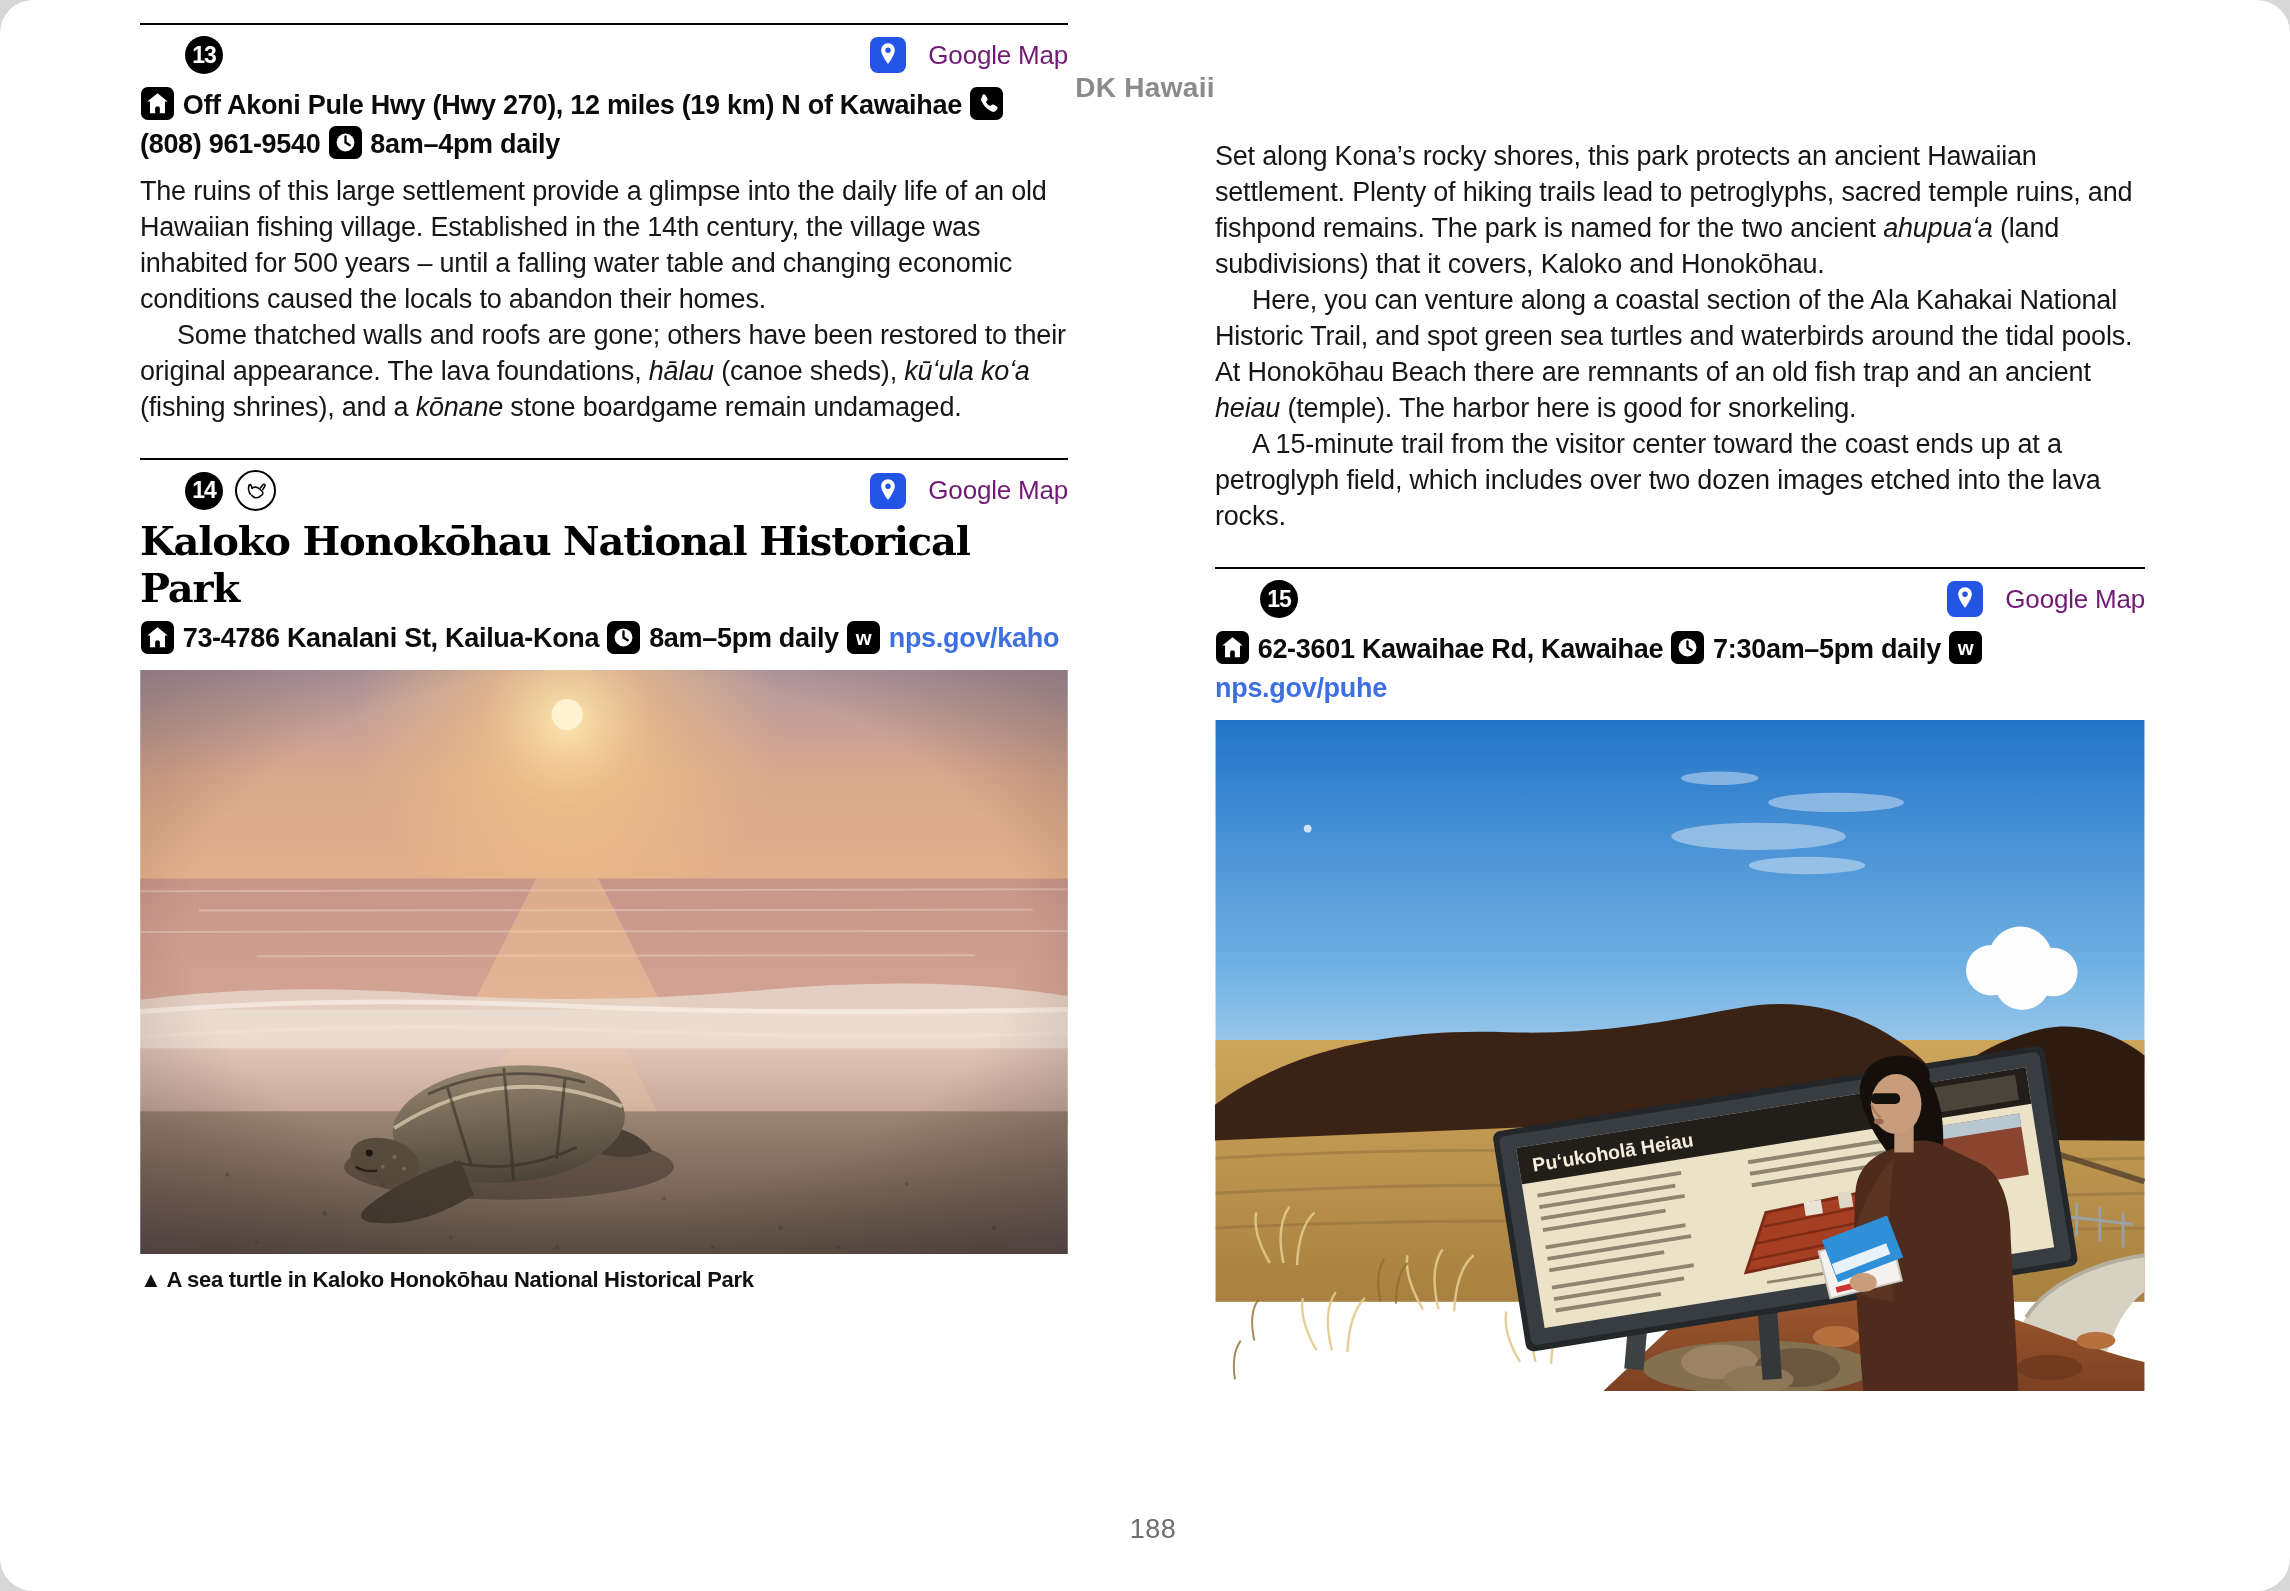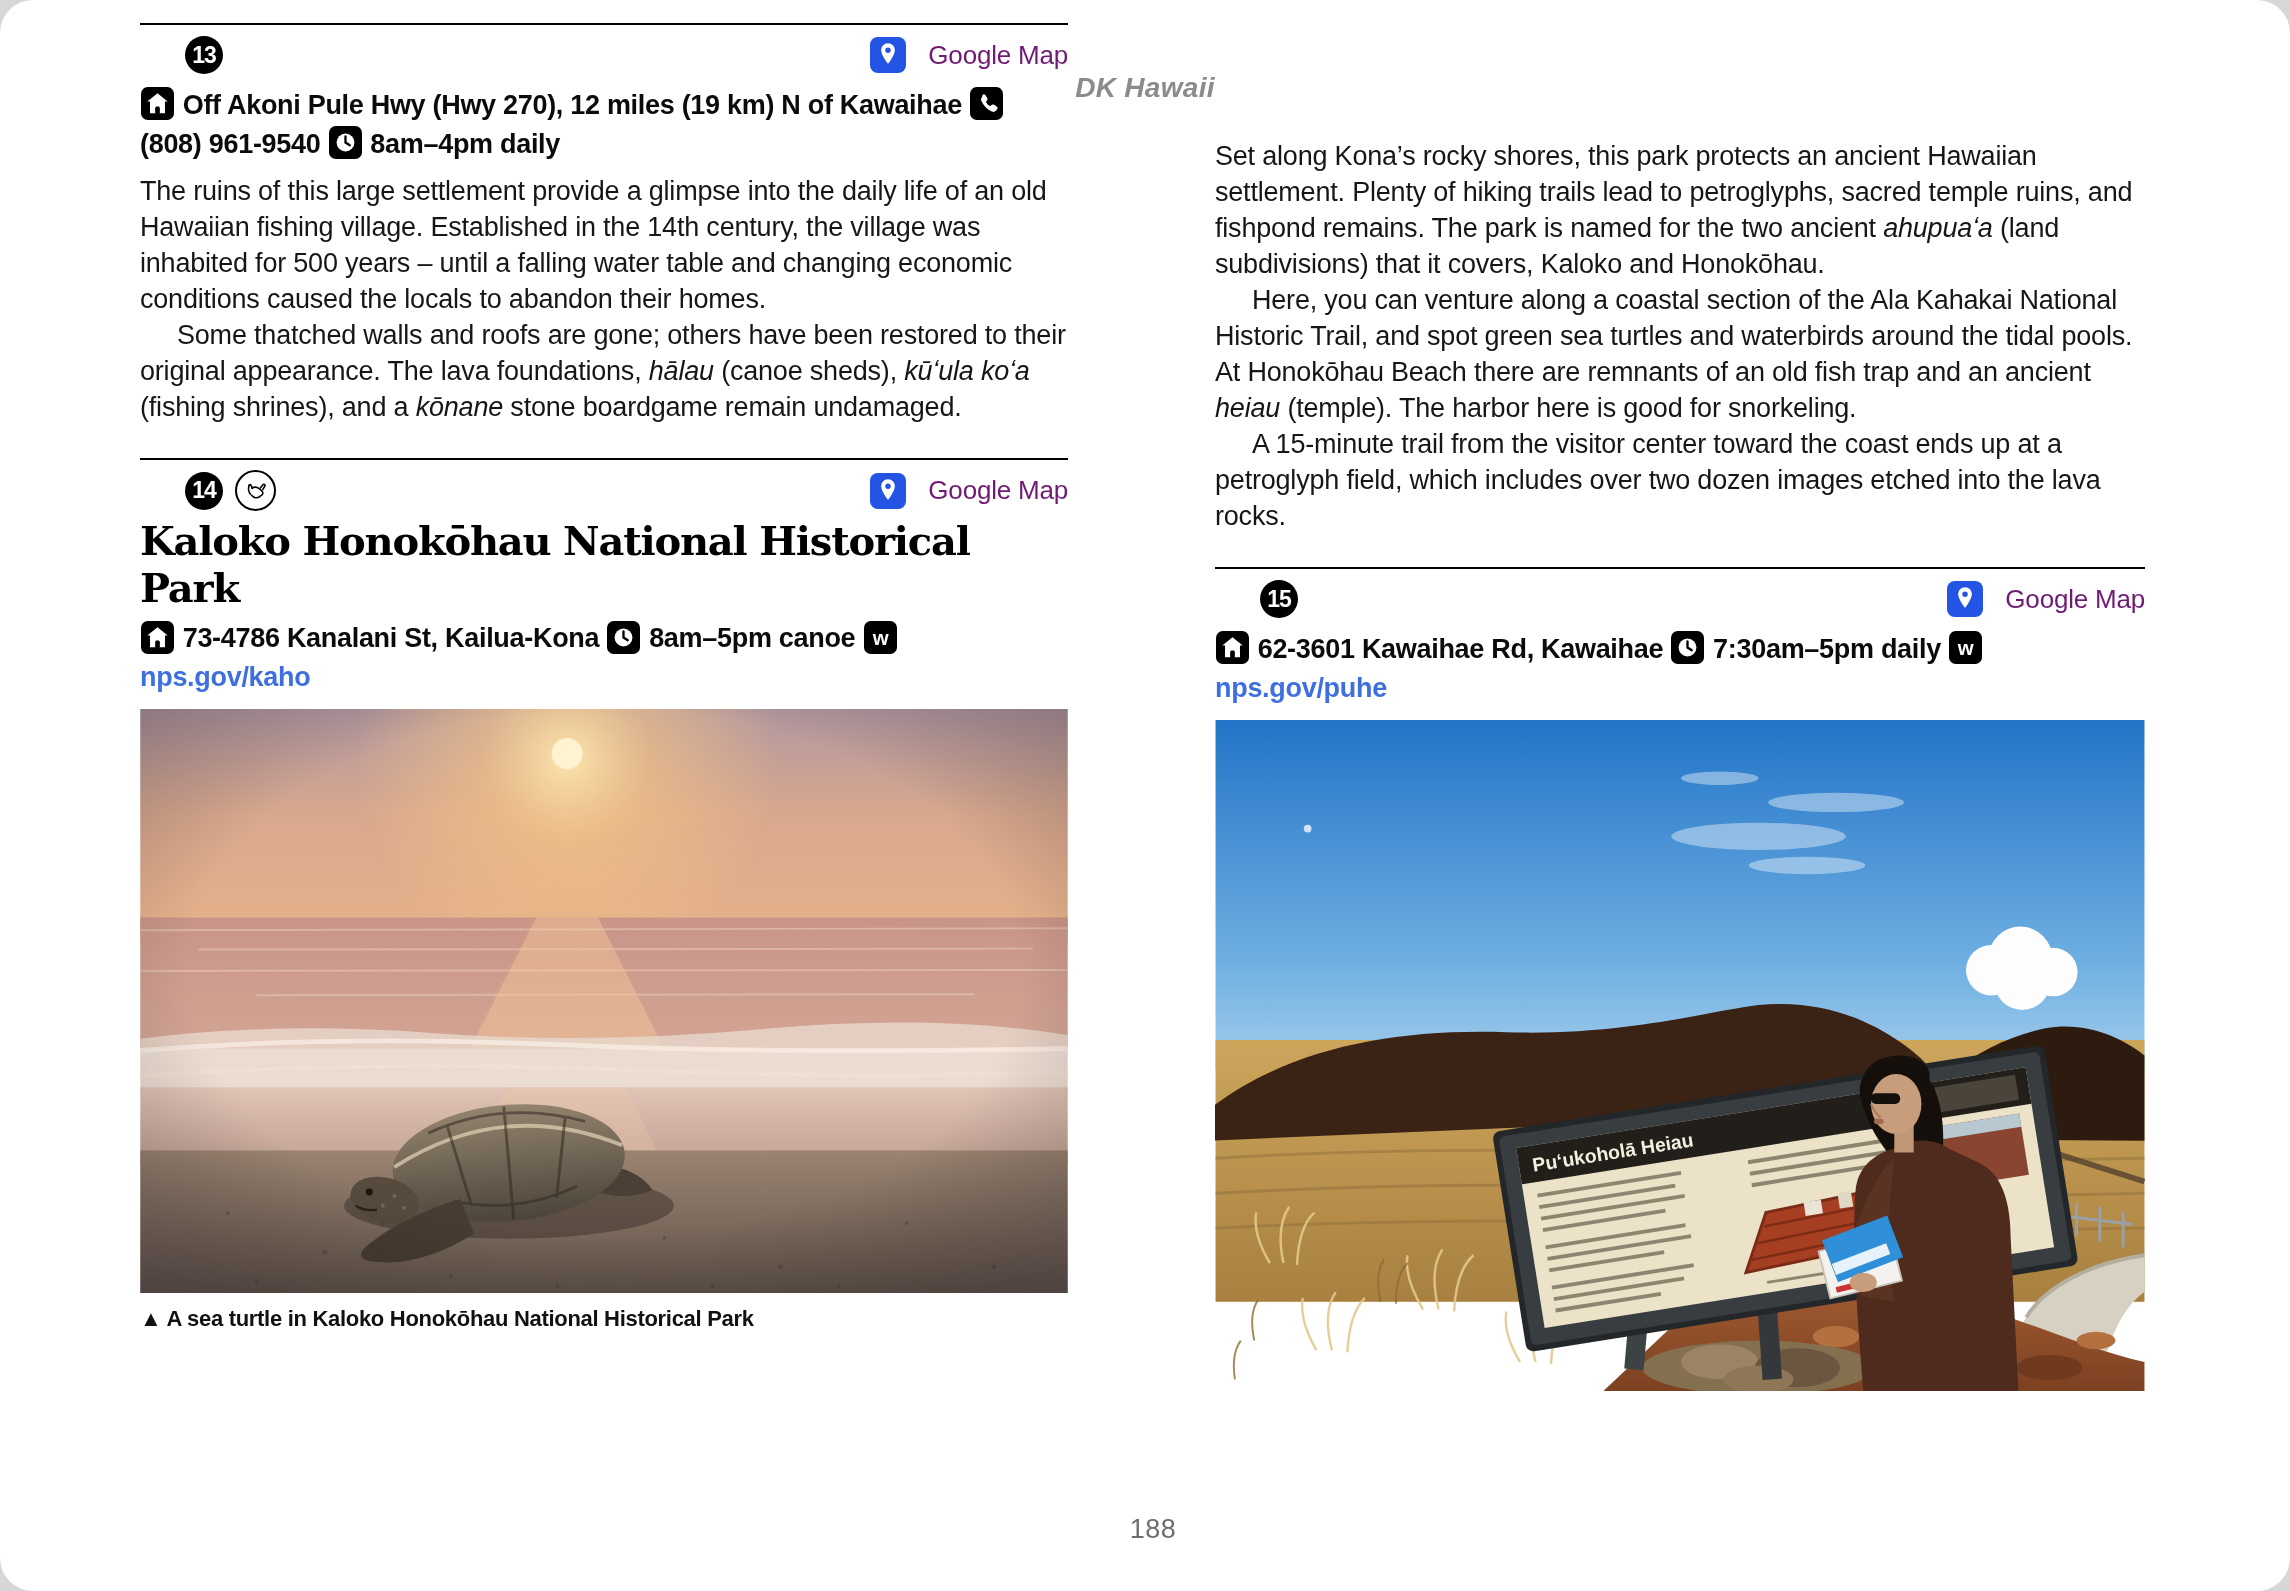--- a/index.html
+++ b/index.html
@@ -1,20 +1,20 @@
 <!DOCTYPE html>
 <html><head>
 <meta charset="utf-8">
 <style>
   html,body{margin:0;padding:0;}
   body{width:2290px;height:1591px;background:#d7d7d7;font-family:"Liberation Sans",sans-serif;}
   .stage{position:relative;width:2290px;height:1591px;overflow:hidden;}
   .sheet{position:absolute;inset:0;background:#ffffff;border-radius:33px;}
   .book-header{position:absolute;top:72px;left:0;width:100%;text-align:center;
-    font-size:28px;font-weight:bold;color:#8b8b8b;letter-spacing:0.3px;font-style:italic;}
+    font-size:28px;font-weight:bold;color:#8b8b8b;letter-spacing:0.3px;}
   .col{position:absolute;top:0;}
   .col-left{left:140px;width:928px;}
   .col-right{left:1215px;width:930px;}
   .body-text{font-size:27px;line-height:36px;color:#161616;letter-spacing:-0.2px;margin:0;}
   .body-text i{font-style:italic;}
   .indent{text-indent:37px;}
   .rule{border:none;border-top:2.9px solid #000;margin:0;}
   .entry-head{display:flex;justify-content:space-between;align-items:center;height:45px;}
   .head-left{display:flex;align-items:center;gap:11.6px;}
   .badge{width:38px;height:38px;border-radius:50%;background:#000;color:#fff;
@@ -135,21 +135,21 @@
             <path d="M17 6.5 6.5 15h2.8v12h6v-7h3.4v7h6V15h2.8z" fill="#fff"></path>
             <rect x="14.6" y="21" width="4.8" height="6" fill="#000"></rect>
           </svg>
       </span><span>73-4786 Kanalani St, Kailua-Kona</span>
       <span class="chip">
         <svg width="33" height="33" viewBox="0 0 34 34">
             <rect width="34" height="34" rx="7" fill="#000"></rect>
             <circle cx="17" cy="17" r="9.2" fill="#fff"></circle>
             <path d="M17 10.8V17l4.4 2.8" stroke="#000" stroke-width="2.4" fill="none" stroke-linecap="round"></path>
           </svg>
-      </span><span>8am–5pm canoe</span>
+      </span><span>8am–5pm daily</span>
       <span class="chip">
         <svg width="33" height="33" viewBox="0 0 34 34" style="font-size:28px">
             <rect width="34" height="34" rx="7" fill="#000"></rect>
             <text x="17" y="24.5" text-anchor="middle" font-family="Liberation Sans, sans-serif" font-size="21" font-weight="bold" fill="#fff">w</text>
           </svg>
       </span><a class="weblink">nps.gov/kaho</a>
     </p>
 
     <svg class="photo mt-photo" width="928" height="584" viewBox="0 0 956 602" role="img">
       <defs>

